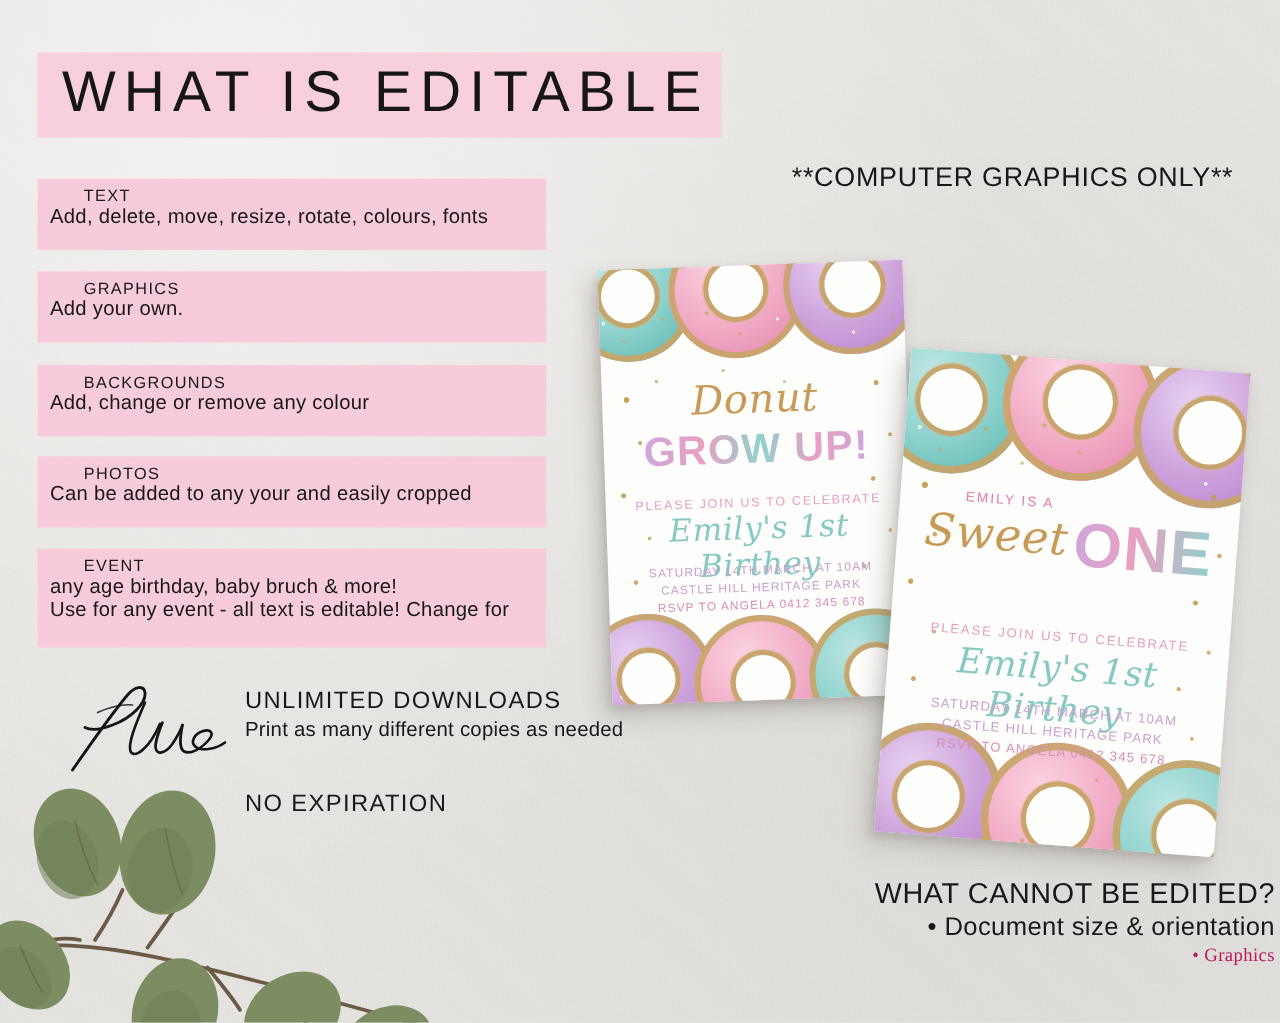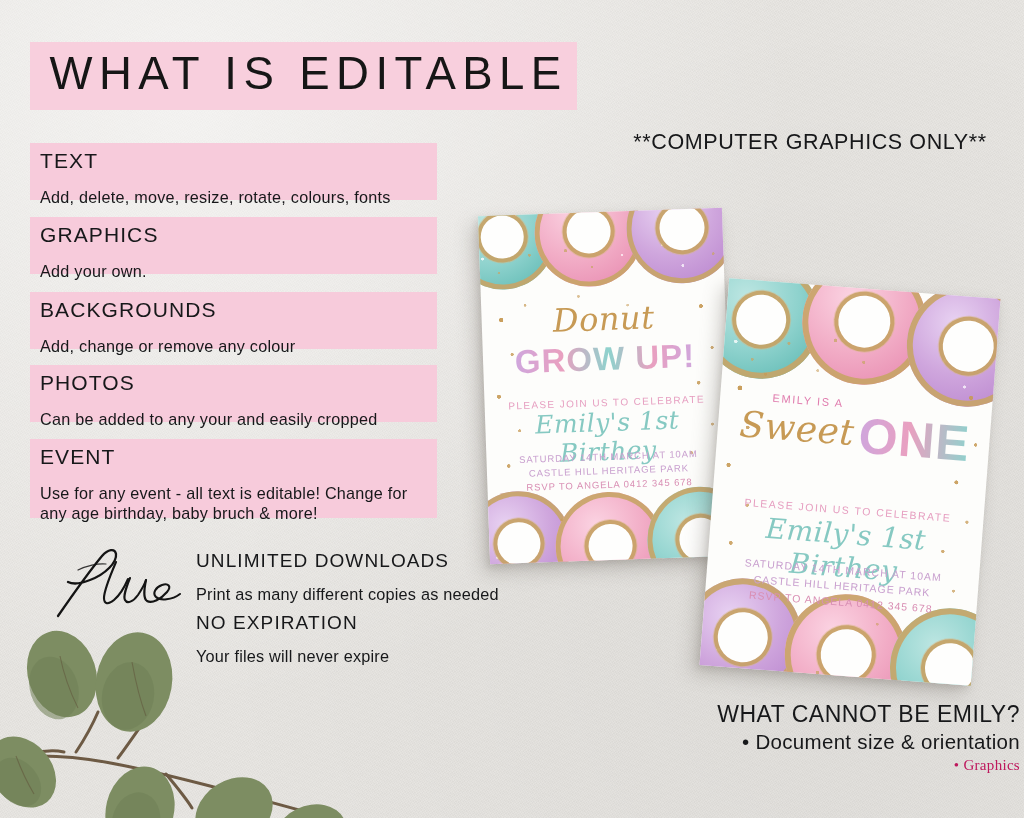--- a/index.html
+++ b/index.html
@@ -27,37 +27,38 @@
     position:absolute;left:17px;top:4px;
     font-size:46px;letter-spacing:6.5px;color:#161616;
     font-weight:300;font-family:"Liberation Sans", sans-serif;
     transform:scaleX(.99);
   }
 
   .band{
     position:absolute;left:30px;background:#f7cbdb;z-index:2;
   }
   .band .hd{
-    font-size:21px;letter-spacing:1.1px;color:#17181a;font-weight:400;
+    font-size:13px;letter-spacing:1.1px;color:#17181a;font-weight:400;
     line-height:1.05;
+    margin-left:27px;
   }
   .band .sub{
     font-size:16.2px;letter-spacing:.25px;color:#17181a;font-weight:400;
-    line-height:1.22;margin-top:16px;
+    line-height:1.22;margin-top:0;
   }
   .band .inner{position:absolute;left:10px;top:7px;right:6px;}
 
   
   .plus-word{
     position:absolute;left:46px;top:546px;width:150px;height:72px;z-index:3;
   }
 
   .plusblk{position:absolute;z-index:3;}
   .plusblk .hd{font-size:19px;letter-spacing:1.1px;color:#17181a;line-height:1.1;}
-  .plusblk .sub{font-size:16.3px;letter-spacing:.2px;color:#17181a;line-height:1.2;margin-top:13px;}
+  .plusblk .sub{font-size:16.3px;letter-spacing:.2px;color:#17181a;line-height:1.2;margin-top:3px;}
 
   
   .comp-only{
     position:absolute;left:604px;top:130px;width:412px;text-align:center;z-index:3;
   }
   .comp-only .l1{font-size:21.5px;letter-spacing:.6px;color:#17181a;line-height:1.15;}
   .comp-only .l2{font-size:16.3px;letter-spacing:.2px;color:#17181a;margin-top:5px;}
 
   .cannot{
     position:absolute;left:560px;top:700px;width:460px;text-align:right;z-index:3;
@@ -139,53 +140,52 @@
 <div class="band" style="top:365px;width:407px;height:57px;">
   <div class="inner">
     <div class="hd">PHOTOS</div>
     <div class="sub">Can be added to any your and easily cropped</div>
   </div>
 </div>
 
 <div class="band" style="top:439px;width:407px;height:79px;">
   <div class="inner">
     <div class="hd">EVENT</div>
+    <div class="sub" style="margin-top:0;"> any age birthday, baby bruch &amp; more!</div>
     <div class="sub">Use for any event - all text is editable! Change for</div>
-    <div class="sub" style="margin-top:0;"> any age birthday, baby bruch &amp; more!</div>
   </div>
 </div>
 
 <div class="plus-word">
   <svg width="150" height="74" viewBox="0 0 150 74" aria-hidden="true">
     <g fill="none" stroke="#141414" stroke-linecap="round" stroke-linejoin="round">
       <path d="M12 70 C 30 44, 46 22, 56 10 C 62 3, 69 2, 70 8 C 71 16, 60 28, 44 34 C 34 38, 26 38, 22 36" stroke-width="2.3"></path>
       <path d="M32 24 C 40 20, 52 17, 60 18" stroke-width="1.2" opacity=".85"></path>
       <path d="M70 16 C 64 30, 58 44, 58 52 C 58 58, 62 59, 68 54 C 74 49, 79 40, 82 33" stroke-width="2.1"></path>
       <path d="M84 32 C 80 42, 77 50, 79 54 C 81 58, 87 56, 92 49 C 96 43, 99 37, 100 34" stroke-width="2.1"></path>
       <path d="M100 34 C 98 44, 97 52, 101 55 C 106 58, 115 53, 121 46 C 126 40, 122 37, 116 39 C 110 41, 106 47, 110 51 C 114 55, 126 54, 134 48" stroke-width="2.1"></path>
     </g>
   </svg>
 </div>
 
 <div class="plusblk" style="left:196px;top:551px;width:340px;">
   <div class="hd">UNLIMITED DOWNLOADS</div>
   <div class="sub">Print as many different copies as needed</div>
 </div>
 
-<div class="plusblk" style="left:196px;top:613px;width:340px;">
+<div class="plusblk" style="left:196px;top:634px;width:340px;">
   <div class="hd">NO EXPIRATION</div>
-  <div class="sub">Your files will never expire</div>
 </div>
 
 <div class="comp-only">
   <div class="l1">**COMPUTER GRAPHICS ONLY**</div>
 </div>
 
 <div class="cannot">
-  <div class="l1">WHAT CANNOT BE EMILY?</div>
+  <div class="l1">WHAT CANNOT BE EDITED?</div>
   <div class="l2">• Document size &amp; orientation</div>
   <div class="l3">• Graphics</div>
 </div>
 
 <div class="shadowcast" style="left:478px;top:226px;width:252px;height:344px;z-index:3;"></div>
 
 <div class="card" id="card1">
   <div class="face">
 
     <div class="donut" style="left:-28px;top:-30px;width:104px;height:104px;">

